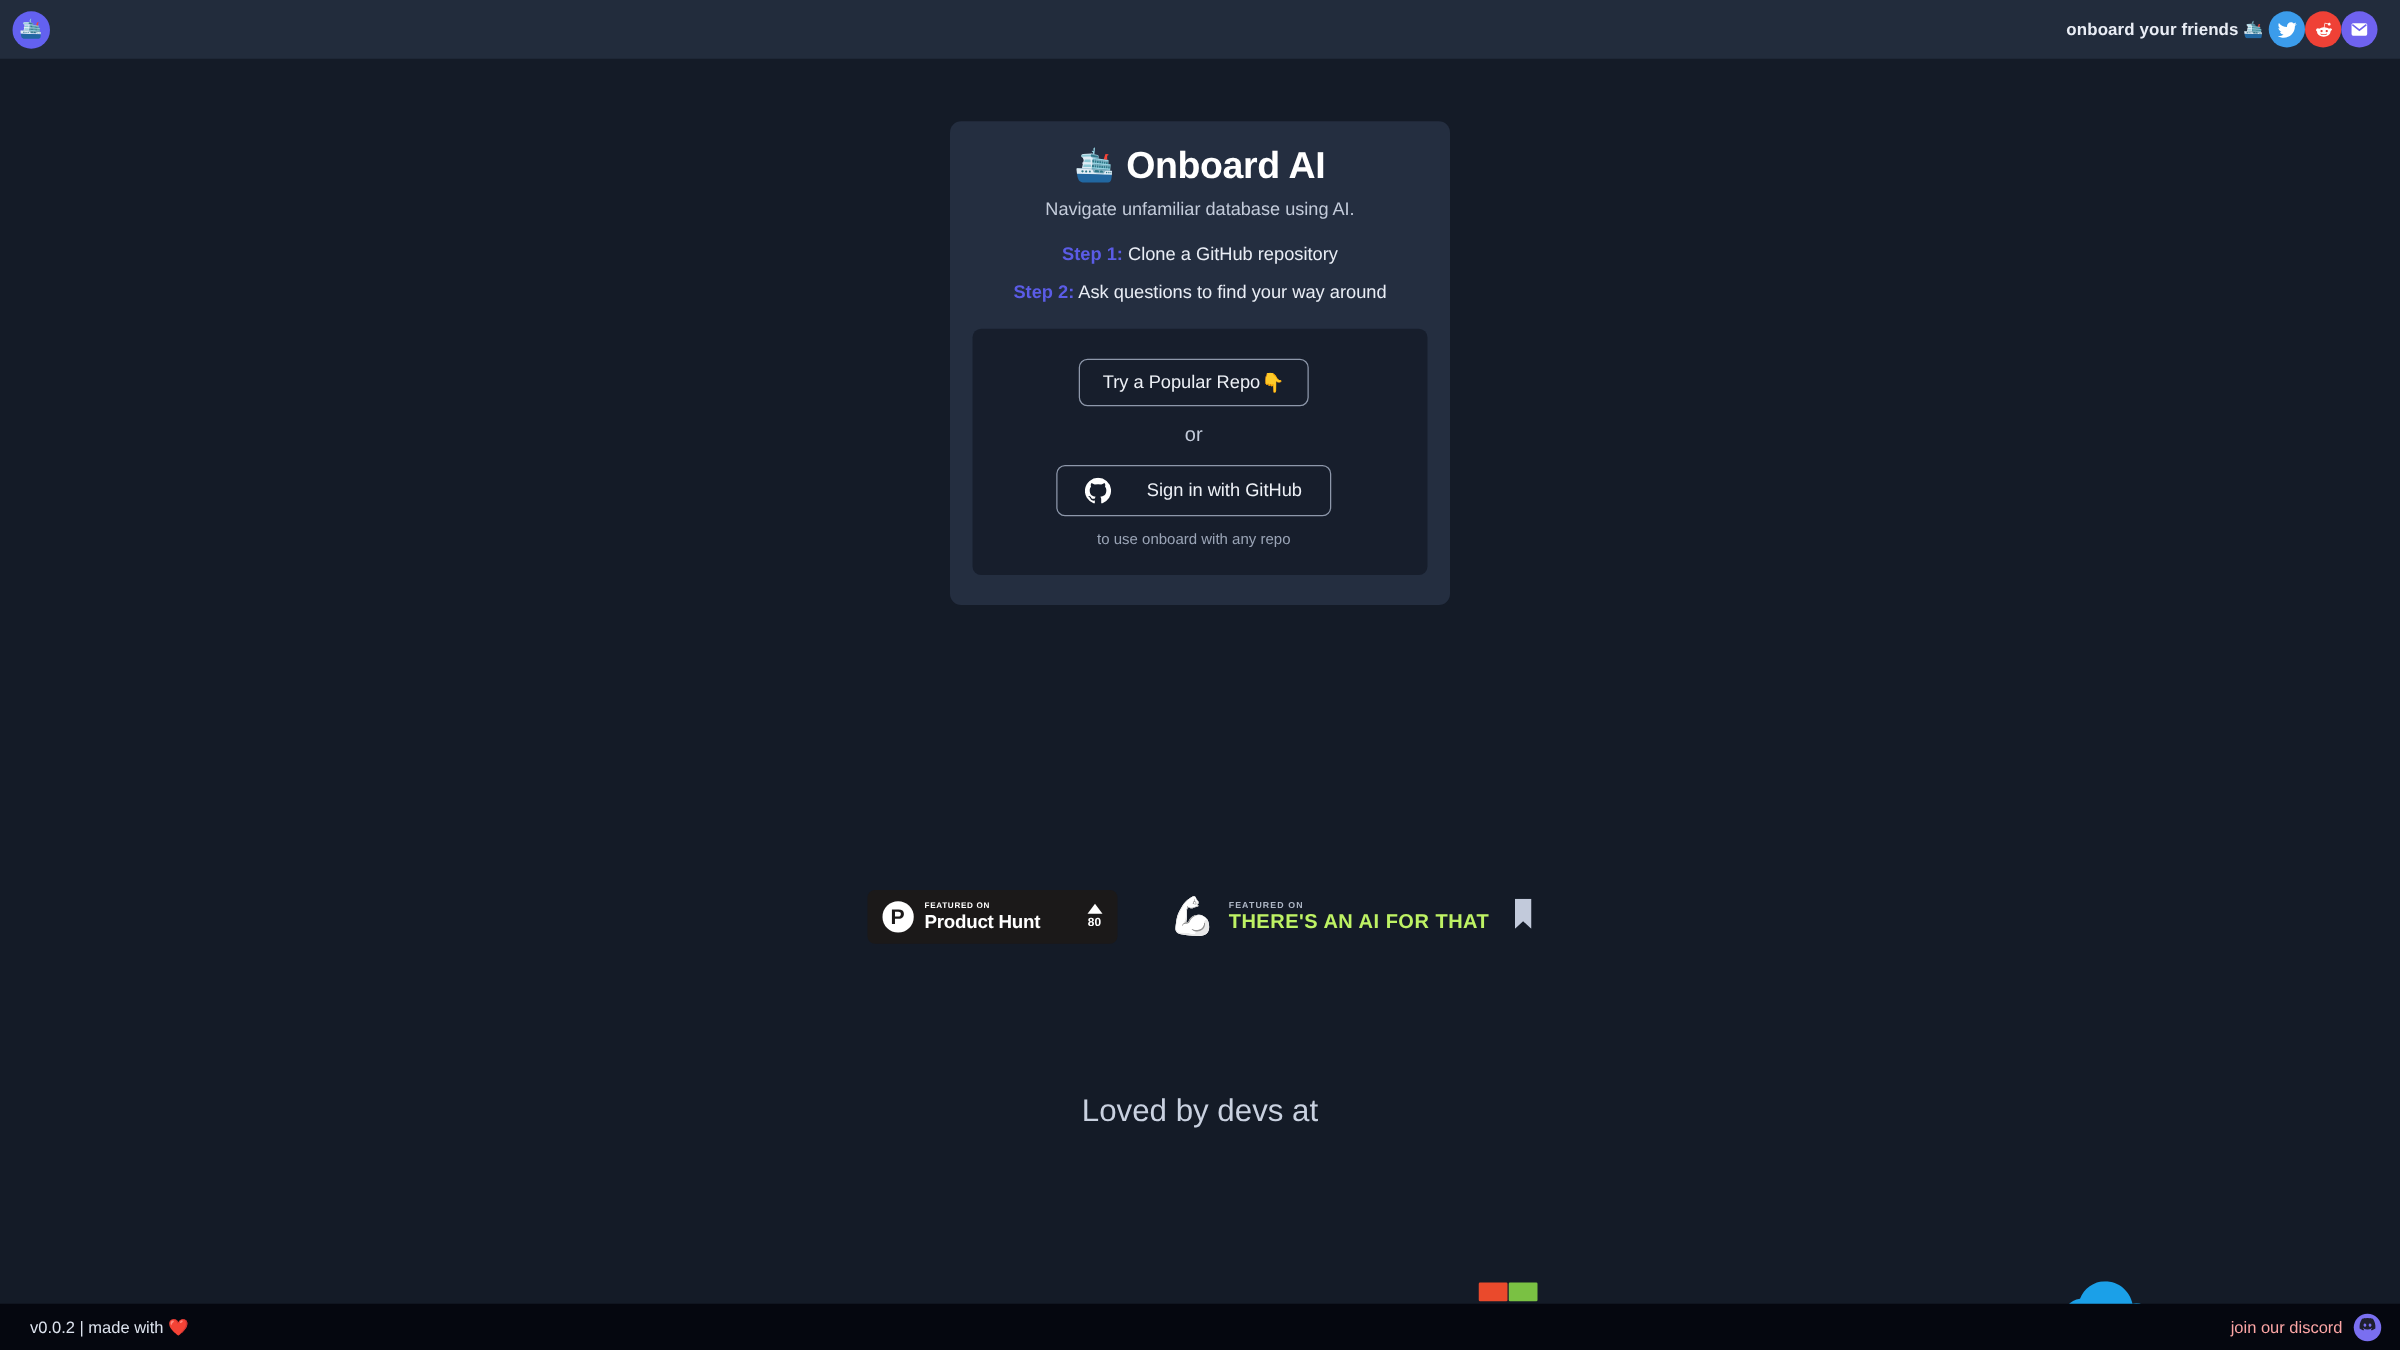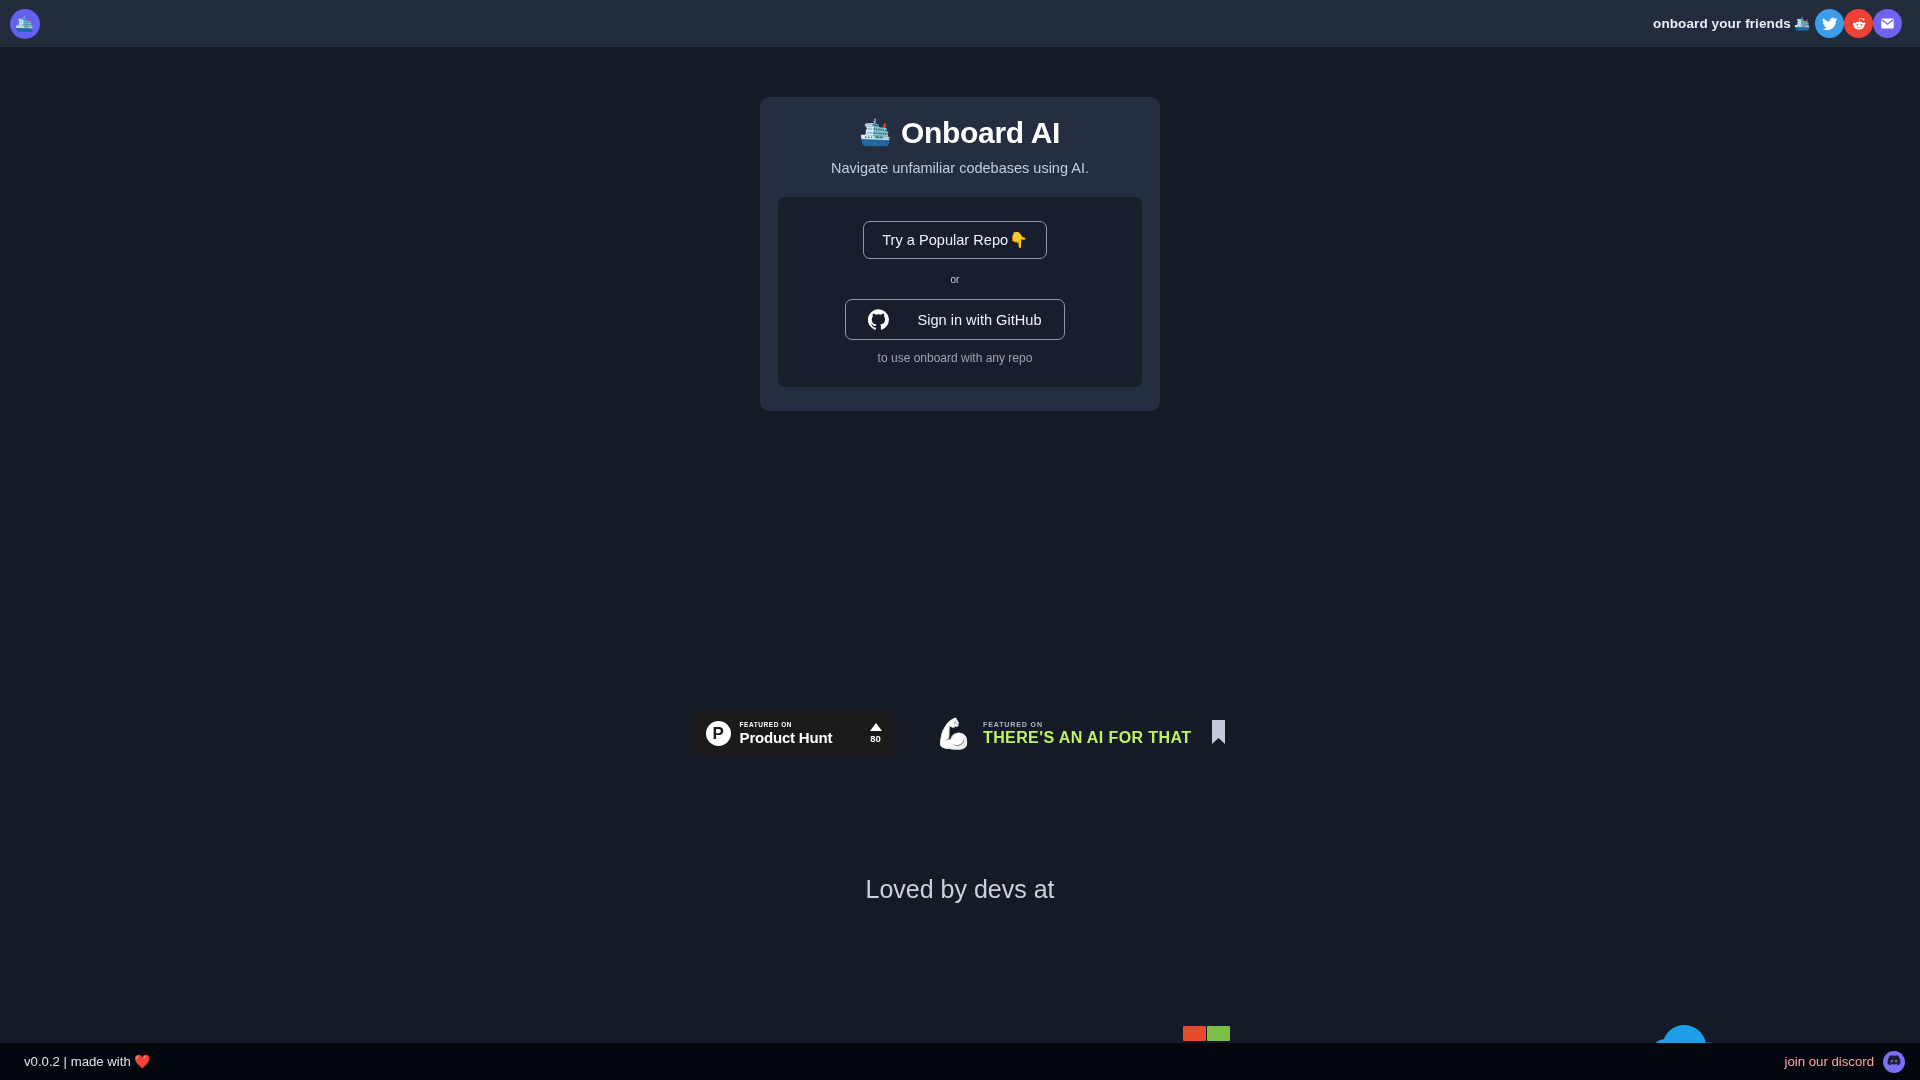--- a/index.html
+++ b/index.html
@@ -158,21 +158,21 @@
     cursor: pointer;
     display: flex;
     align-items: center;
     justify-content: center;
     gap: 0px;
     white-space: nowrap;
   }
   .btn-outline .emoji { font-size: 15px; margin-left: 1px; }
 
   .or-text {
-    font-size: 10px;
+    font-size: 16px;
     color: #c3cbda;
     margin: 15px 0 14px 0;
   }
 
   .btn-github {
     gap: 28px;
     padding: 9px 22px;
     font-weight: normal;
   }
   .btn-github svg { display: block; flex: none; }
@@ -391,22 +391,30 @@
   </div>
 </div>
 
 <div class="card">
 
   <div class="card-title">
     <span class="ship-emoji">🛳️</span>
     <span>Onboard AI</span>
   </div>
 
-  <div class="card-sub">Navigate unfamiliar codebases using AI.</div>
-
+  <div class="card-sub">Navigate unfamiliar database using AI.</div>
+
+  <div class="steps">
+    <div class="step-line">
+      <span class="step-key">Step 1:</span><span> Clone a GitHub repository</span>
+    </div>
+    <div class="step-line">
+      <span class="step-key">Step 2:</span><span> Ask questions to find your way around</span>
+    </div>
+  </div>
 
 
   <div class="panel panel-actions">
 
     <button class="btn-outline">
       <span>Try a Popular Repo</span>
       <span class="emoji">👇</span>
     </button>
 
     <div class="or-text">or</div>

